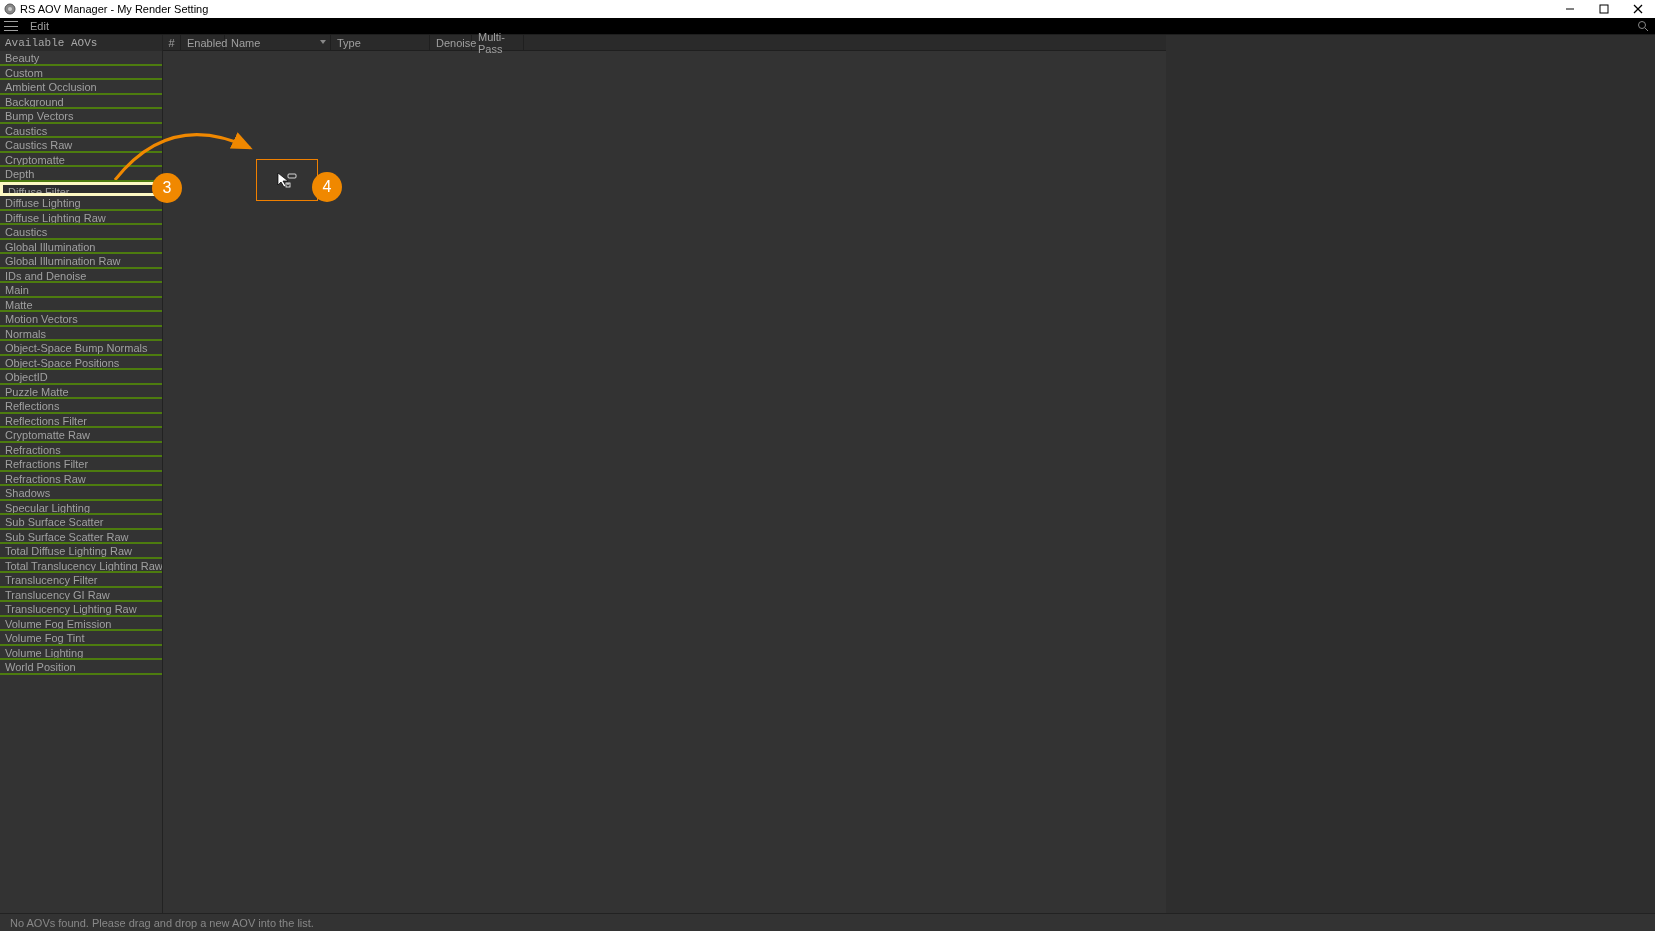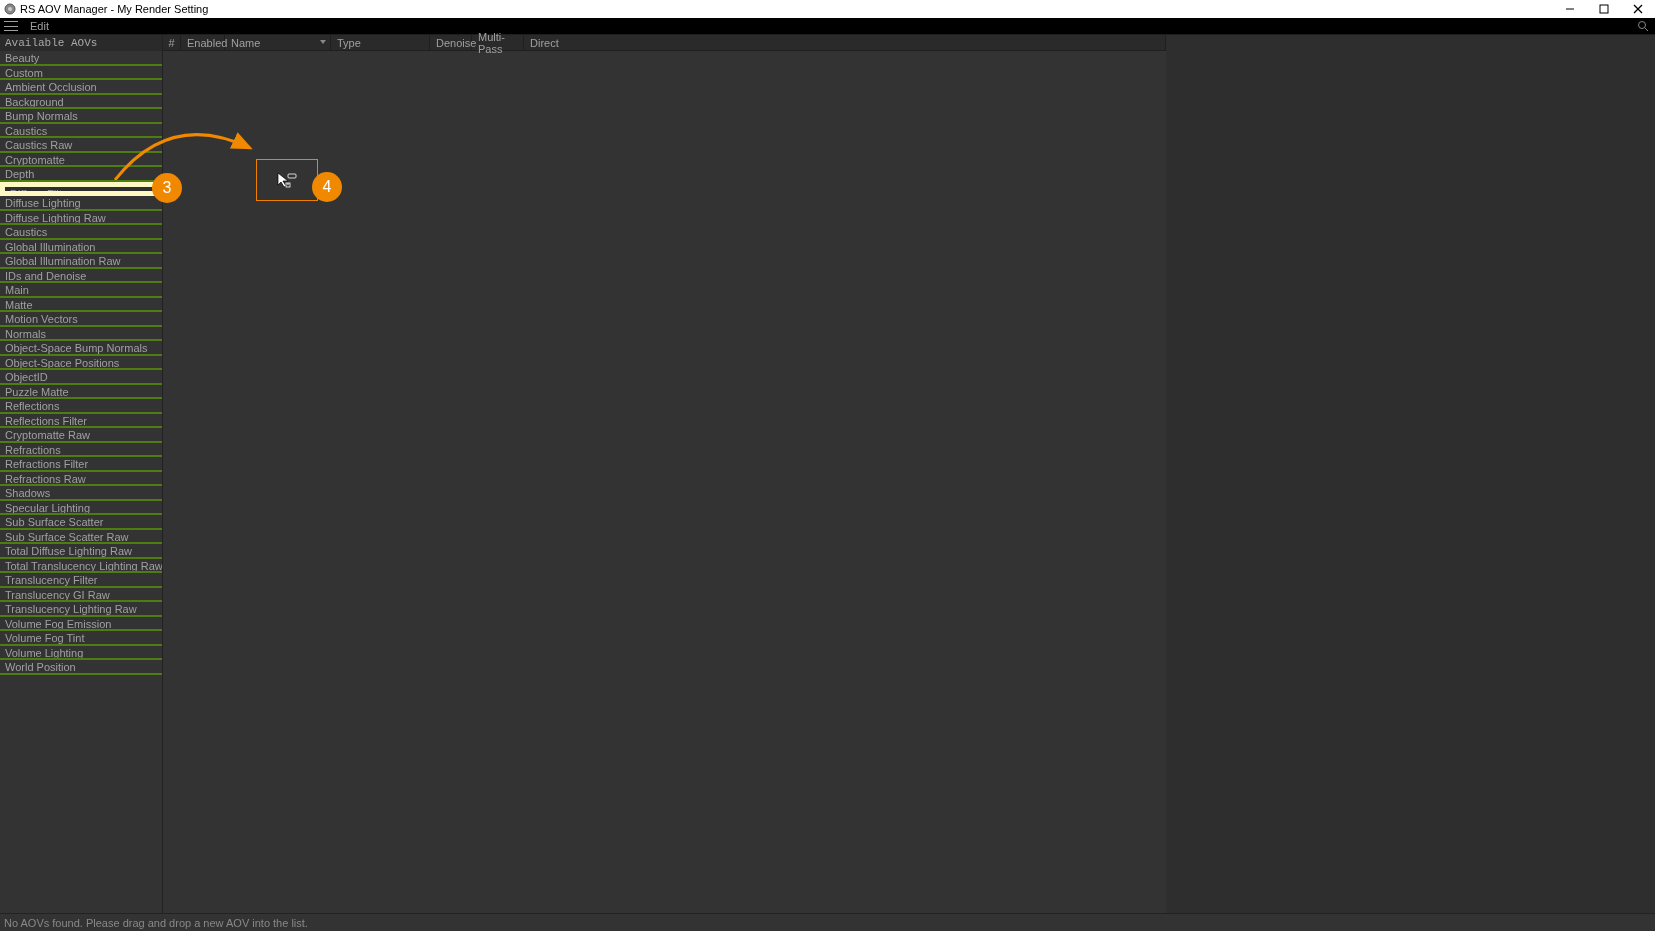--- a/index.html
+++ b/index.html
@@ -104,21 +104,21 @@
       padding: 0px 5px;
       color: #a0a0a0;
       cursor: pointer;
       border-bottom: 2px solid #4d7c0f;
       height: 14.5px;
       line-height: 14px;
       white-space: nowrap;
       overflow: hidden;
     }
     .sidebar-item.highlighted {
-      border: 5px solid #fef9c3;
+      border: 3px solid #fef9c3;
       background: #2e2e2e;
     }
     .main-area {
       flex: 1;
       background: #333333;
       position: relative;
       border-left: 1px solid #222;
     }
     .table-header {
       background: #2a2a2a;
@@ -155,21 +155,21 @@
     }
     .right-panel {
       width: 489px;
       background: #2e2e2e;
     }
     .status-bar {
       height: 18px;
       background: #333333;
       display: flex;
       align-items: center;
-      padding-left: 4px;
+      padding-left: 10px;
       color: #888;
       border-top: 1px solid #222;
     }
     .annotation-badge {
       position: absolute;
       width: 30px;
       height: 30px;
       background: #f08800;
       border-radius: 50%;
       color: #fff;
@@ -253,21 +253,21 @@
 </div>
 
 <div class="content">
   <div class="sidebar">
     <div class="sidebar-header">Available AOVs</div>
     <div id="sidebar-list">
         <div class="sidebar-item">Beauty</div>
         <div class="sidebar-item">Custom</div>
         <div class="sidebar-item">Ambient Occlusion</div>
         <div class="sidebar-item">Background</div>
-        <div class="sidebar-item">Bump Normals</div>
+        <div class="sidebar-item">Bump Vectors</div>
         <div class="sidebar-item">Caustics</div>
         <div class="sidebar-item">Caustics Raw</div>
         <div class="sidebar-item">Cryptomatte</div>
         <div class="sidebar-item">Depth</div>
         <div class="sidebar-item highlighted">Diffuse Filter</div>
         <div class="sidebar-item">Diffuse Lighting</div>
         <div class="sidebar-item">Diffuse Lighting Raw</div>
         <div class="sidebar-item">Caustics</div>
         <div class="sidebar-item">Global Illumination</div>
         <div class="sidebar-item">Global Illumination Raw</div>
@@ -305,21 +305,20 @@
     <div class="table-header">
       <div class="col col-num">#</div>
       <div class="col col-enabled">Enabled</div>
       <div class="col col-name">
         <span>Name</span>
         <span class="filter-tri"></span>
       </div>
       <div class="col col-type">Type</div>
       <div class="col col-denoise">Denoise</div>
       <div class="col col-multipass">Multi-Pass</div>
-      <div class="col col-direct">Direct</div>
     </div>
   </div>
   <div class="right-panel"></div>
 </div>
 
 <div class="status-bar">
   <span>No AOVs found. Please drag and drop a new AOV into the list.</span>
 </div>
 
 <svg class="arrow-path" width="160" height="70">

